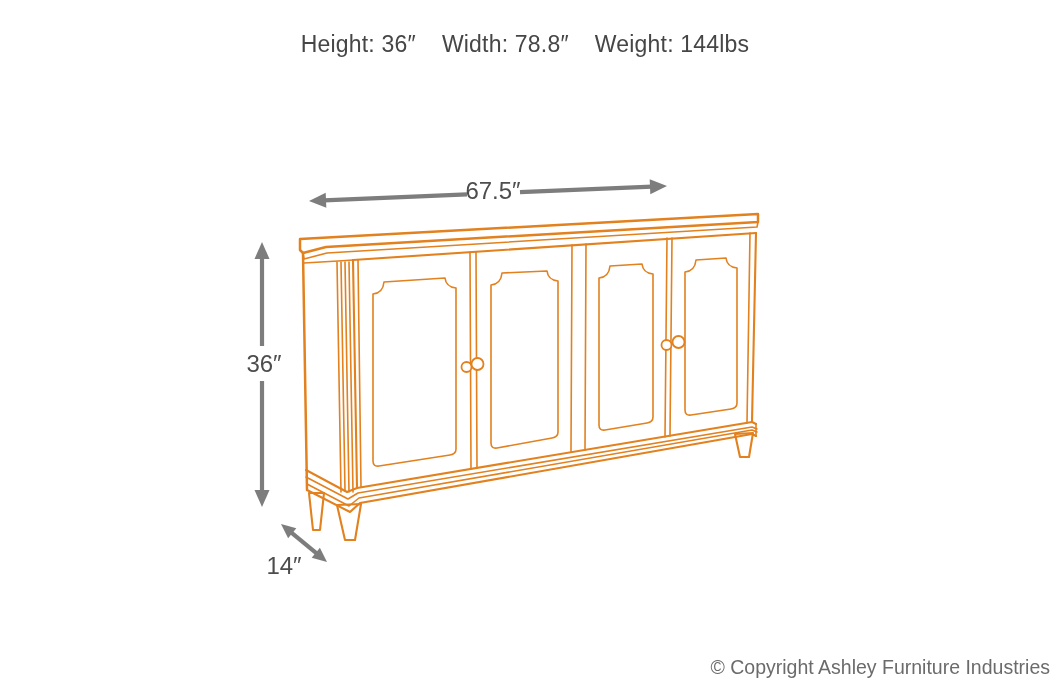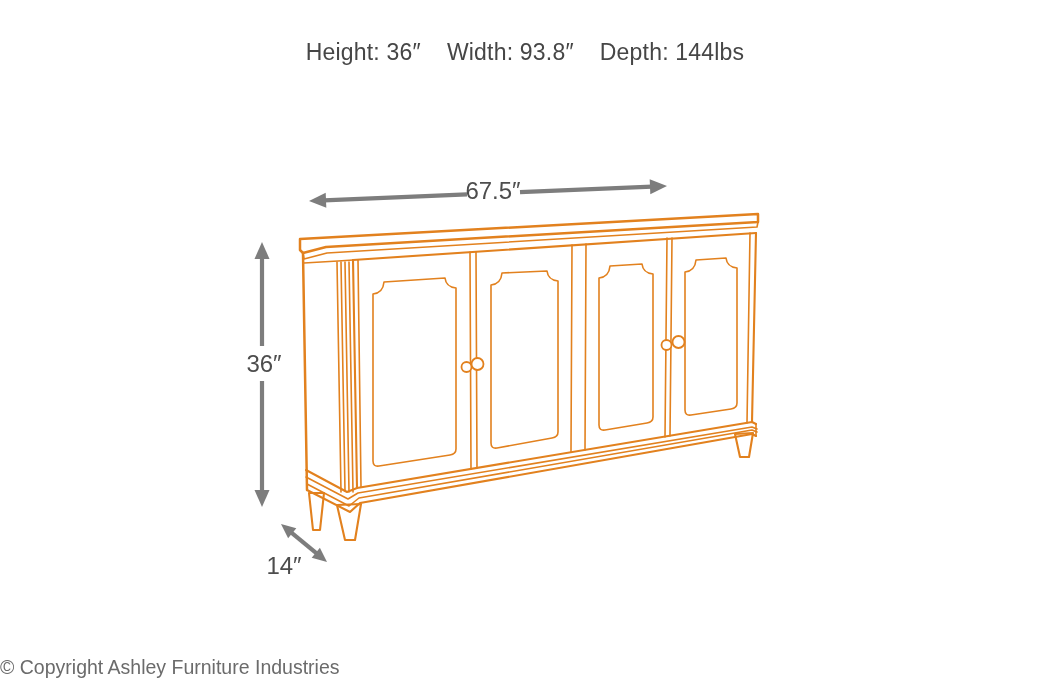--- a/index.html
+++ b/index.html
@@ -14,46 +14,45 @@
   body{
     width:1050px;height:700px;position:relative;overflow:hidden;
     background:var(--page-bg);
     font-family:"Liberation Sans", sans-serif;
   }
   .specs{
     position:absolute;top:31px;left:0;width:100%;
     display:flex;justify-content:center;gap:26px;
     font-size:23px;color:var(--header-gray);
     letter-spacing:0.2px;
-    margin-top:8px;
   }
   .diagram-svg{position:absolute;left:0;top:0;}
   .cab{stroke:var(--line-orange);fill:none;stroke-linecap:round;stroke-linejoin:round;}
   .cab .w-thick{stroke-width:2.5;}
   .cab .w-med{stroke-width:2.1;}
   .cab .w-thin{stroke-width:1.6;}
   .cab .knob{fill:#ffffff;stroke-width:1.8;}
   .dim line, .dim path.shaft{stroke:var(--arrow-gray);stroke-width:4.2;fill:none;}
   .dim polygon{fill:var(--arrow-gray);stroke:none;}
   .dim-label{
     fill:var(--label-gray);font-size:24px;
     font-family:"Liberation Sans", sans-serif;text-anchor:middle;
   }
   .copyright{
     position:absolute;bottom:21px;left:0;width:100%;
-    text-align:left;font-size:19.5px;color:var(--copyright-gray);
+    text-align:right;font-size:19.5px;color:var(--copyright-gray);
   }
 </style>
 </head>
 <body>
 
 <div class="specs">
   <span>Height: 36″</span>
-  <span>Width: 93.8″</span>
-  <span>Depth: 144lbs</span>
+  <span>Width: 78.8″</span>
+  <span>Weight: 144lbs</span>
 </div>
 
 <svg class="diagram-svg" width="1050" height="700" viewBox="0 0 1050 700">
 
   <g class="cab">
 
     <path class="w-thick" d="M300,239 L758,214 L758,222 L326,247 L303,253 L300,250 Z"></path>
     <path class="w-thin" d="M758,222 L757,227 L327,253 L304,259 L303,253"></path>
     <path class="w-thin" d="M304,263 L338,261 L353,260"></path>
 

